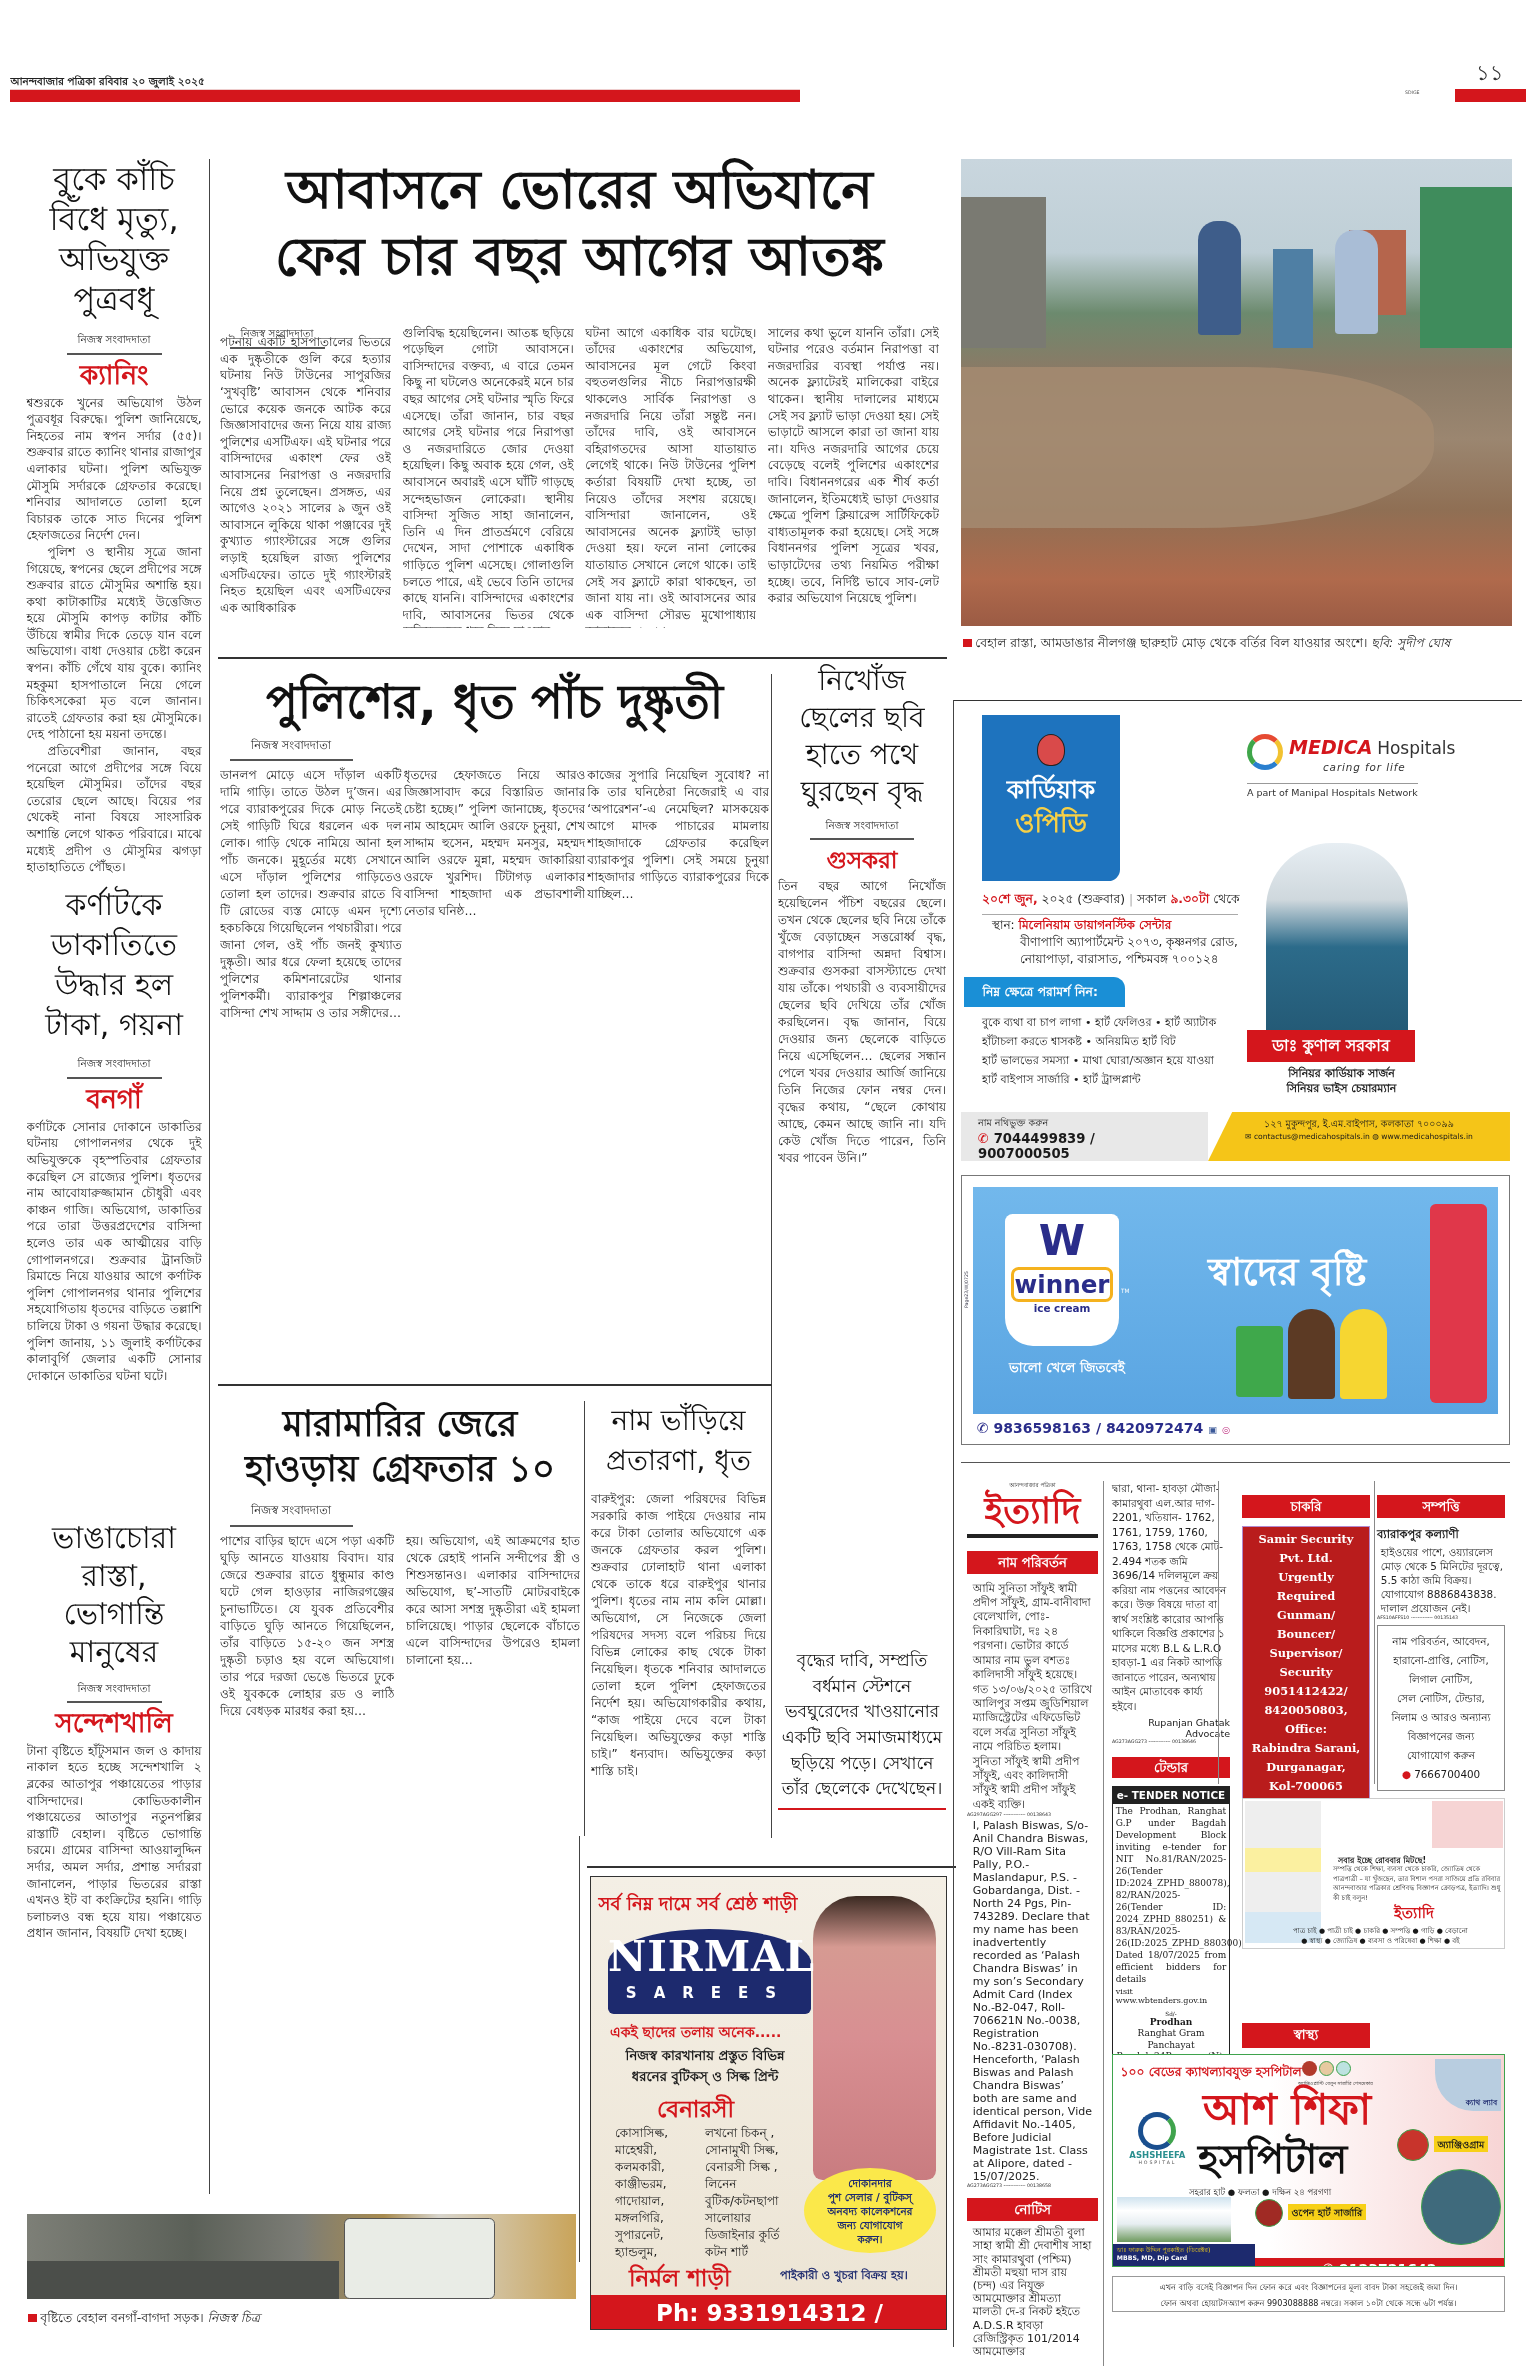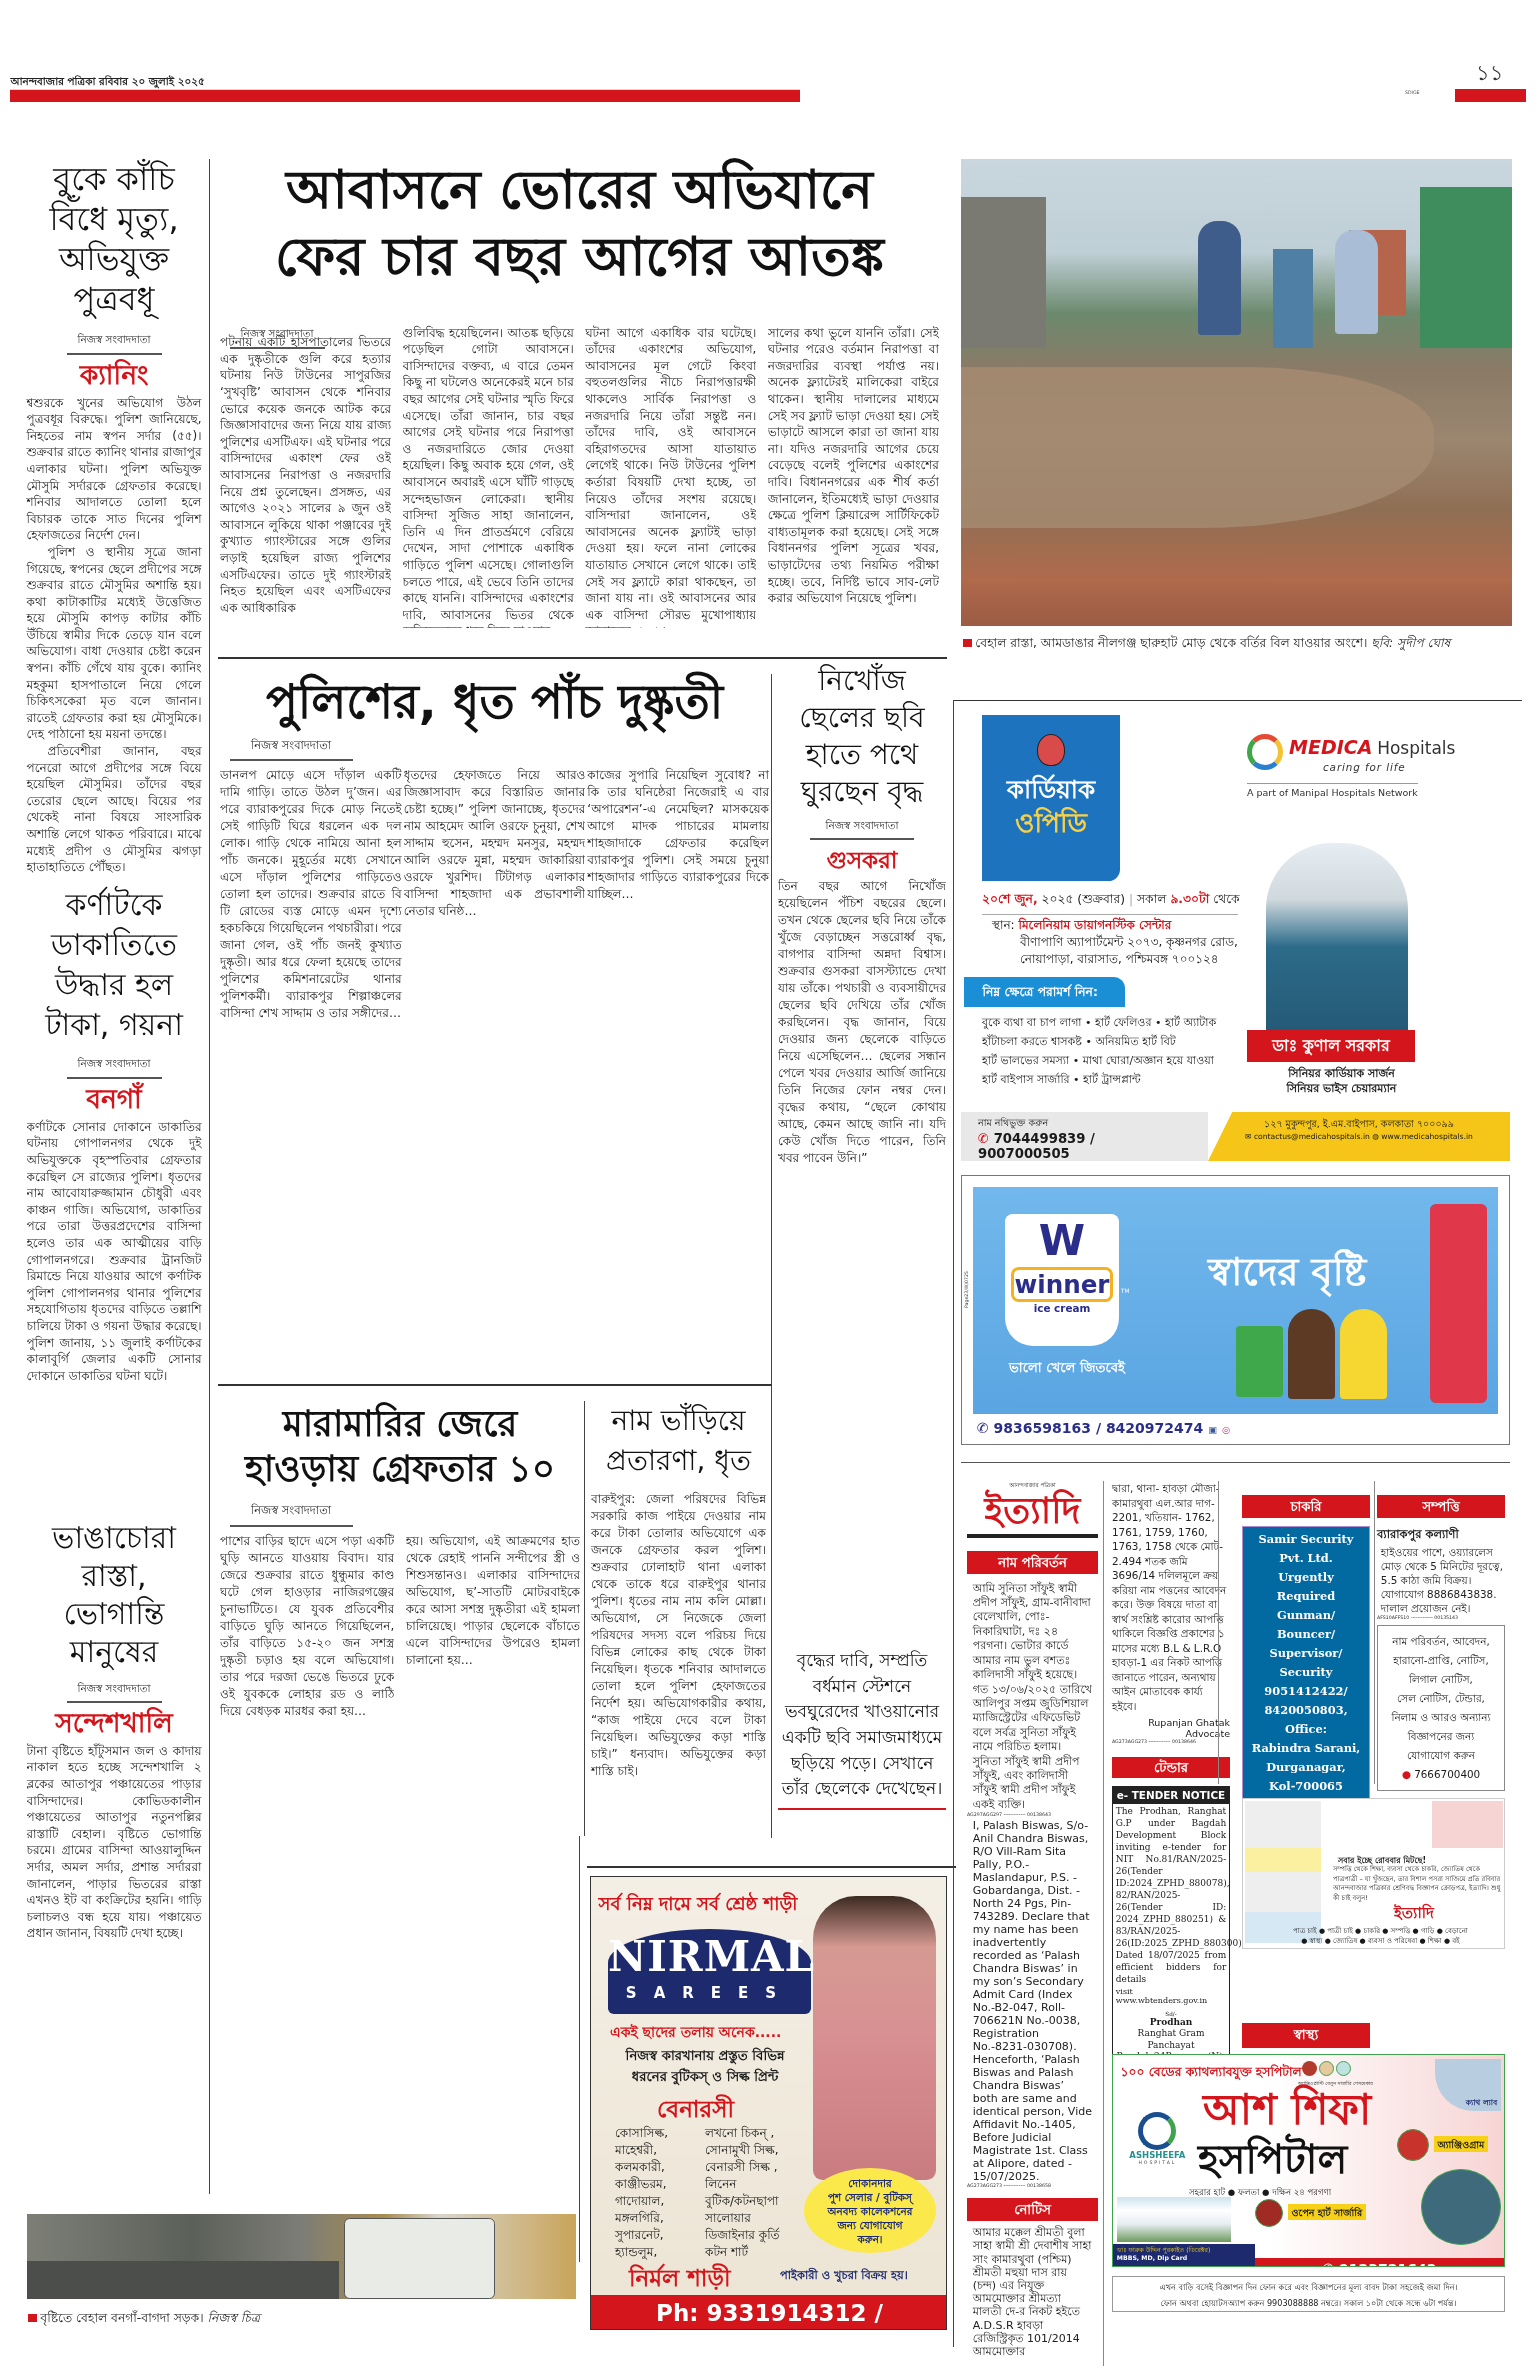--- a/index.html
+++ b/index.html
@@ -63,21 +63,21 @@
   <div class="dateline" data-name="dateline">বনগাঁ</div>
   <div class="body-text" data-name="story-body" style="font-size:12px;line-height:16.6px;margin-top:3.8px;height:397px;overflow:hidden;">
     <p class="noindent" data-name="paragraph">কর্ণাটকে সোনার দোকানে ডাকাতির ঘটনায় গোপালনগর থেকে দুই অভিযুক্তকে বৃহস্পতিবার গ্রেফতার করেছিল সে রাজ্যের পুলিশ। ধৃতদের নাম আবোযারুজ্জামান চৌধুরী এবং কাঞ্চন গাজি। অভিযোগ, ডাকাতির পরে তারা উত্তরপ্রদেশের বাসিন্দা হলেও তার এক আত্মীয়ের বাড়ি গোপালনগরে। শুক্রবার ট্রানজিট রিমান্ডে নিয়ে যাওয়ার আগে কর্ণাটক পুলিশ গোপালনগর থানার পুলিশের সহযোগিতায় ধৃতদের বাড়িতে তল্লাশি চালিয়ে টাকা ও গয়না উদ্ধার করেছে। পুলিশ জানায়, ১১ জুলাই কর্ণাটকের কালাবুর্গি জেলার একটি সোনার দোকানে ডাকাতির ঘটনা ঘটে।</p>
   </div>
 </div>
 
 <div class="abs" data-name="story-roads" style="left:26.5px;top:1519px;width:175px;">
   <div class="sidehead" data-name="story-headline" style="font-size:30px;line-height:38px;padding:0 9.5px;">ভাঙাচোরা রাস্তা, ভোগান্তি মানুষের</div>
   <div class="byline" data-name="byline" style="margin-top:9.5px;width:95px;font-size:10.4px;">নিজস্ব সংবাদদাতা</div>
   <div class="dateline" data-name="dateline">সন্দেশখালি</div>
-  <div class="body-text" data-name="story-body" style="font-size:12px;line-height:16.6px;margin-top:3.8px;height:454px;overflow:hidden;font-family:Liberation Serif, serif;">
+  <div class="body-text" data-name="story-body" style="font-size:12px;line-height:16.6px;margin-top:3.8px;height:454px;overflow:hidden;">
     <p class="noindent" data-name="paragraph">টানা বৃষ্টিতে হাঁটুসমান জল ও কাদায় নাকাল হতে হচ্ছে সন্দেশখালি ২ ব্লকের আতাপুর পঞ্চায়েতের পাড়ার বাসিন্দাদের। কোভিডকালীন পঞ্চায়েতের আতাপুর নতুনপল্লির রাস্তাটি বেহাল। বৃষ্টিতে ভোগান্তি চরমে। গ্রামের বাসিন্দা আওয়ালুদ্দিন সর্দার, অমল সর্দার, প্রশান্ত সর্দাররা জানালেন, পাড়ার ভিতরের রাস্তা এখনও ইট বা কংক্রিটের হয়নি। গাড়ি চলাচলও বন্ধ হয়ে যায়। পঞ্চায়েত প্রধান জানান, বিষয়টি দেখা হচ্ছে।</p>
   </div>
 </div>
 
 <div class="abs" data-name="story-main" style="left:220px;top:159px;width:719px;">
   <div class="headline" data-name="story-headline-line1" style="font-size:53px;line-height:61px;">আবাসনে ভোরের অভিযানে</div>
   <div class="headline" data-name="story-headline-line2" style="font-size:53px;line-height:61px;margin-top:5.7px;">ফের চার বছর আগের আতঙ্ক</div>
   <div class="byline" data-name="byline" style="position:absolute;left:9.5px;top:167px;width:95px;font-size:10.4px;">নিজস্ব সংবাদদাতা</div>
   <div data-name="story-columns" style="display:flex;gap:11.4px;margin-top:38px;">
     <div class="body-text" data-name="story-column" style="flex:1;font-size:12px;line-height:16.6px;height:284px;overflow:hidden;margin-top:9.5px;">পটনায় একটি হাসপাতালের ভিতরে এক দুষ্কৃতীকে গুলি করে হত্যার ঘটনায় নিউ টাউনের সাপুরজির ‘সুখবৃষ্টি’ আবাসন থেকে শনিবার ভোরে কয়েক জনকে আটক করে জিজ্ঞাসাবাদের জন্য নিয়ে যায় রাজ্য পুলিশের এসটিএফ। এই ঘটনার পরে বাসিন্দাদের একাংশ ফের ওই আবাসনের নিরাপত্তা ও নজরদারি নিয়ে প্রশ্ন তুলেছেন। প্রসঙ্গত, এর আগেও ২০২১ সালের ৯ জুন ওই আবাসনে লুকিয়ে থাকা পঞ্জাবের দুই কুখ্যাত গ্যাংস্টারের সঙ্গে গুলির লড়াই হয়েছিল রাজ্য পুলিশের এসটিএফের। তাতে দুই গ্যাংস্টারই নিহত হয়েছিল এবং এসটিএফের এক আধিকারিক</div>
@@ -314,21 +314,21 @@
       <div style="font-weight:bold;">Prodhan</div>
       <div>Ranghat Gram Panchayat</div>
       <div>Bagdah,24Parganas(N).</div>
     </div>
   </div>
 </div>
 <div class="vrule" data-name="column-divider" style="left:1218px;top:1481px;height:303px;background:#888;"></div>
 
 <div class="abs" data-name="classifieds-col-3" style="left:1223px;top:1495px;width:106px;">
   <div class="redbar" data-name="section-header-jobs" style="font-size:13.2px;line-height:23px;">চাকরি</div>
-  <div class="serif" data-name="job-ad-samir-security" style="margin-top:7.6px;background:#0369a1;border:0.9px solid #b28ad0;color:#fff;font-weight:bold;text-align:center;font-size:11.4px;line-height:19px;padding:3.8px 1.9px;">
+  <div class="serif" data-name="job-ad-samir-security" style="margin-top:7.6px;background:#b91c1c;border:0.9px solid #b28ad0;color:#fff;font-weight:bold;text-align:center;font-size:11.4px;line-height:19px;padding:3.8px 1.9px;">
     <div>Samir Security</div>
       <div>Pvt. Ltd.</div>
       <div>Urgently</div>
     <div>Required</div>
       <div>Gunman/</div>
       <div>Bouncer/</div>
     <div>Supervisor/</div>
       <div>Security</div>
       <div>9051412422/</div>
     <div>8420050803,</div>

